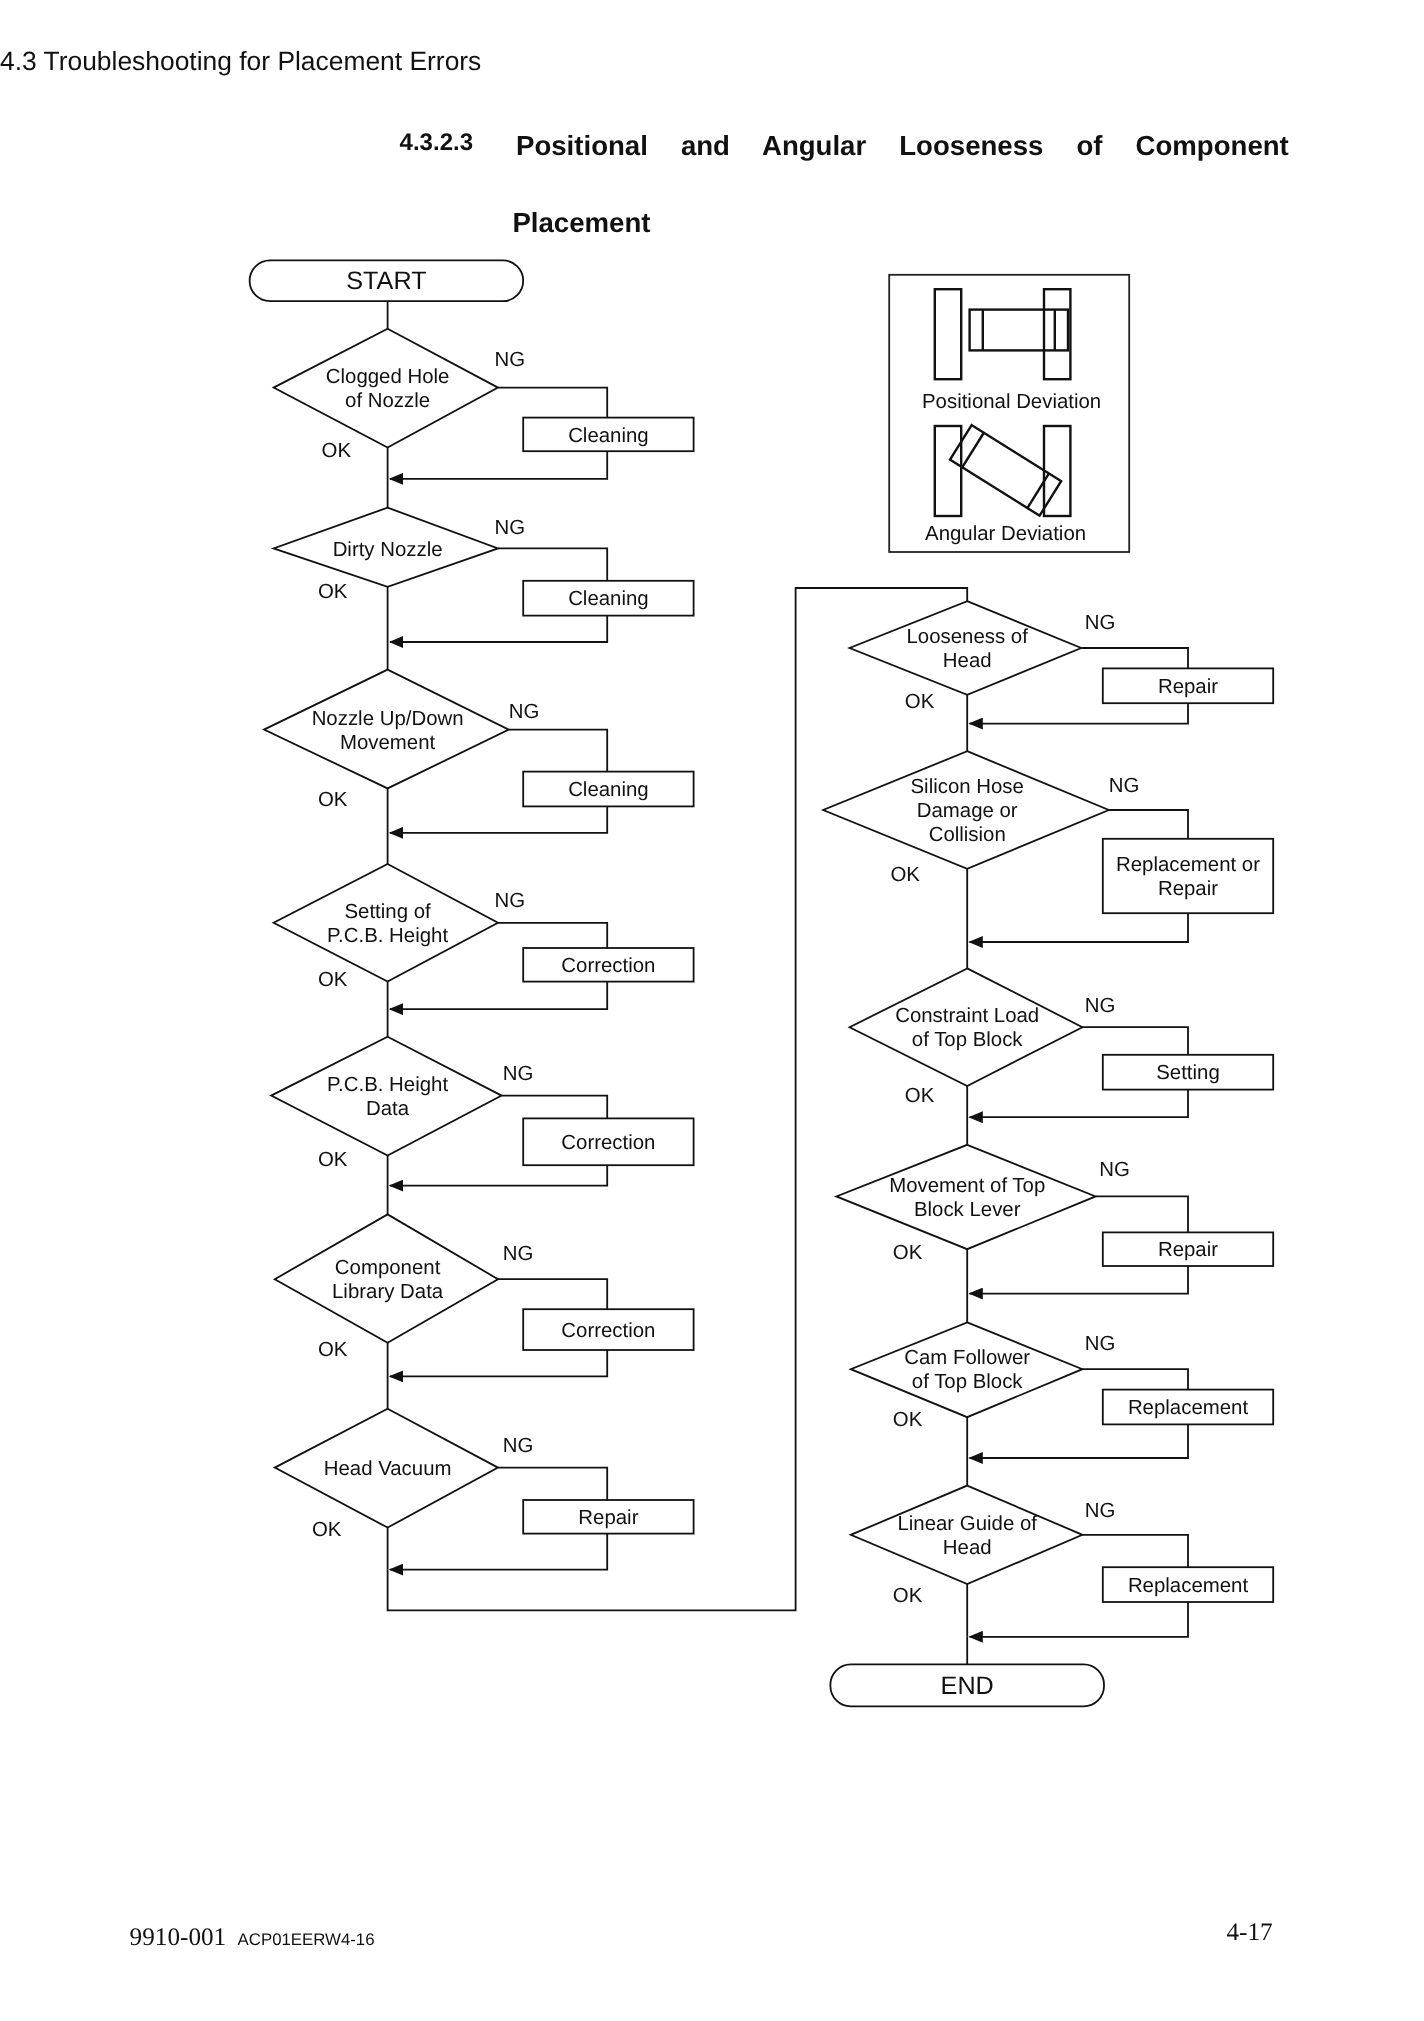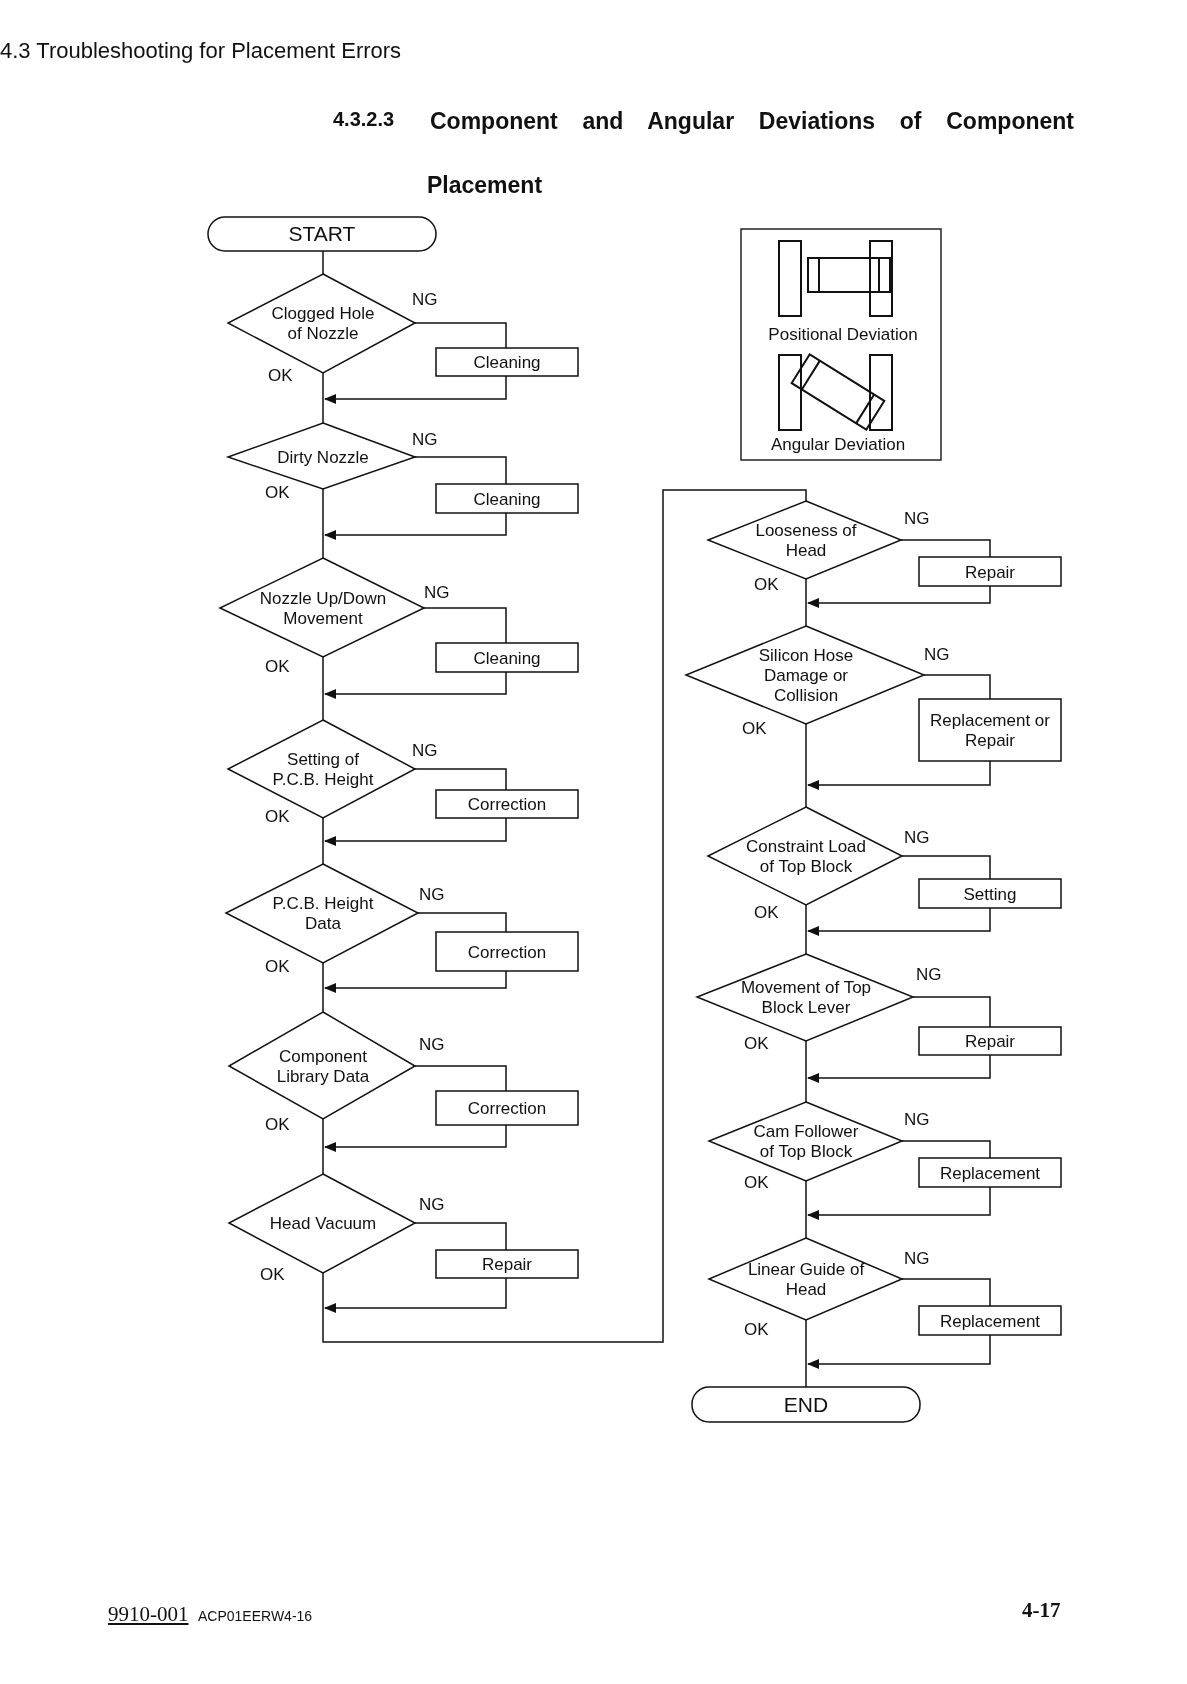--- a/index.html
+++ b/index.html
@@ -8,30 +8,30 @@
   .abs { position:absolute; }
   #section-header { left:0; top:38px; width:1072px; font-size:22px; }
   #title-num { left:333px; top:108px; font-size:20px; font-weight:bold; }
   #title-line1 { left:430px; top:108px; width:644px; font-size:23px; font-weight:bold;
                  text-align:justify; text-align-last:justify; }
   #title-line2 { left:427px; top:145px; font-size:23px; font-weight:bold;margin-top:27px; }
   svg#flow { position:absolute; left:0; top:0; }
   .lbl { font-family:"Liberation Sans", sans-serif; font-size:17px; fill:#111; }
   .term { font-family:"Liberation Sans", sans-serif; font-size:21px; fill:#111; }
   #footer-doc { left:108px; top:1602px; font-family:"Liberation Serif", serif; font-size:21px;
-                text-decoration:underline; }
+                }
   #footer-code { left:198px; top:1608px; font-size:14px; }
-  #footer-page { left:1022px; top:1598px; font-family:"Liberation Serif", serif; font-size:21px;font-weight:bold; }
+  #footer-page { left:1022px; top:1598px; font-family:"Liberation Serif", serif; font-size:21px; }
 </style>
 </head>
 <body>
 
 <div class="abs" id="section-header">4.3 Troubleshooting for Placement Errors</div>
 <div class="abs" id="title-num">4.3.2.3</div>
-<div class="abs" id="title-line1">Component and Angular Deviations of Component</div>
+<div class="abs" id="title-line1">Positional and Angular Looseness of Component</div>
 <div class="abs" id="title-line2">Placement</div>
 
 <svg id="flow" width="1187" height="1684">
   <defs>
     <marker id="arrow" markerWidth="12" markerHeight="10" refX="11" refY="5" orient="auto" markerUnits="userSpaceOnUse">
       <path d="M0,0 L12,5 L0,10 Z" fill="#111"></path>
     </marker>
   </defs>
 
   <g>

